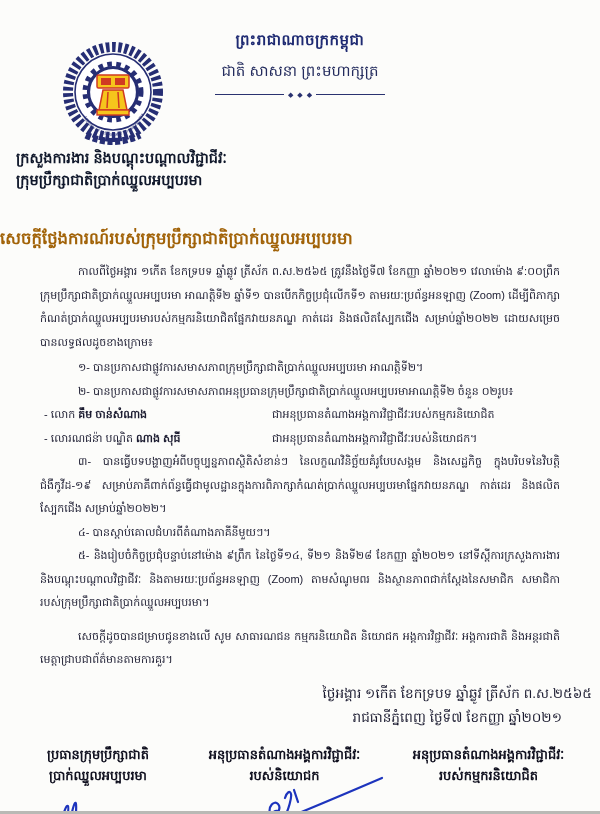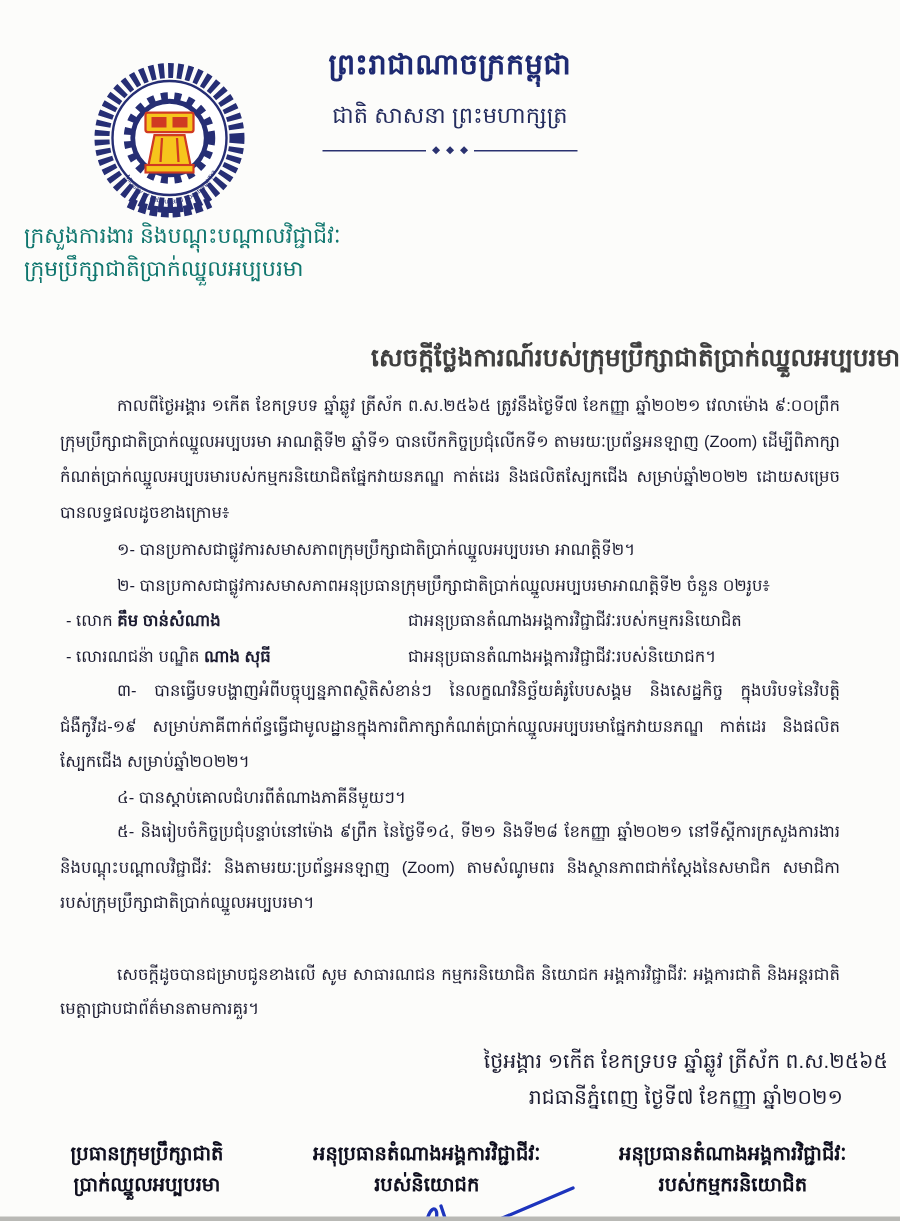--- a/index.html
+++ b/index.html
@@ -6,36 +6,36 @@
   body{background:#e8e8e6;font-family:"Liberation Sans","DejaVu Sans",sans-serif;}
   .page{
     position:relative;width:600px;height:814px;margin:0 auto;
     background:#fcfcfa;color:#1b1b30;overflow:hidden;
     border-bottom:3px solid #b9b9b5;
     box-sizing:border-box;
   }
   
   .letterhead{position:relative;height:228px;}
   .head-center{position:absolute;left:0;right:0;top:30px;text-align:center;}
-  .kingdom{font-size:19px;font-weight:bold;color:#1e2a72;letter-spacing:.5px;}
+  .kingdom{font-size:15px;font-weight:bold;color:#1e2a72;letter-spacing:.5px;}
   .motto{font-size:15px;color:#242c5e;margin-top:9px;}
   .divider{margin:8px auto 0;display:flex;align-items:center;justify-content:center;gap:4px;width:170px;color:#2a3270;}
   .divider .ln{flex:1;height:1px;background:#2a3270;}
   .divider .dm{font-size:7px;line-height:7px;color:#2a3270;}
   .seal{position:absolute;left:52px;top:42px;width:122px;height:110px;}
-  .ministry{position:absolute;left:16px;top:148px;color:#0f766e;font-weight:normal;font-size:14.5px;line-height:1.5;}
+  .ministry{position:absolute;left:16px;top:148px;color:#0f172a;font-weight:bold;font-size:14.5px;line-height:1.5;}
   
-  .doc-title{text-align:right;font-weight:bold;font-size:16.5px;color:#404040;margin:0 0 8px;}
+  .doc-title{text-align:left;font-weight:bold;font-size:16.5px;color:#a16207;margin:0 0 8px;}
   .content{padding:0 40px;font-size:11px;line-height:23.5px;text-align:justify;}
   .para{margin:0 0 2px;text-indent:38px;}
   .point{margin:0;text-indent:38px;}
   .sub{margin:0 0 0 4px;text-indent:0;display:flex;}
   .sub .lead{display:inline-block;width:228px;flex:0 0 auto;}
   .bold{font-weight:bold;}
-  .closing{margin-top:24px;font-family:Liberation Serif, serif;}
+  .closing{margin-top:10px;font-family:Liberation Serif, serif;}
   
   .dateline{width:fit-content;margin:10px 8px 0 auto;text-align:center;font-size:13.6px;line-height:24px;}
   
   .sig-row{display:flex;justify-content:space-between;padding:14px 14px 0 18px;}
   .sig-col{text-align:center;position:relative;}
   .sig-col.c1{width:160px;}
   .sig-col.c2{width:205px;}
   .sig-col.c3{width:195px;}
   .sig-title{font-weight:bold;font-size:13px;line-height:21px;color:#10101f;}
   .sig-art{height:64px;position:relative;overflow:visible;}

